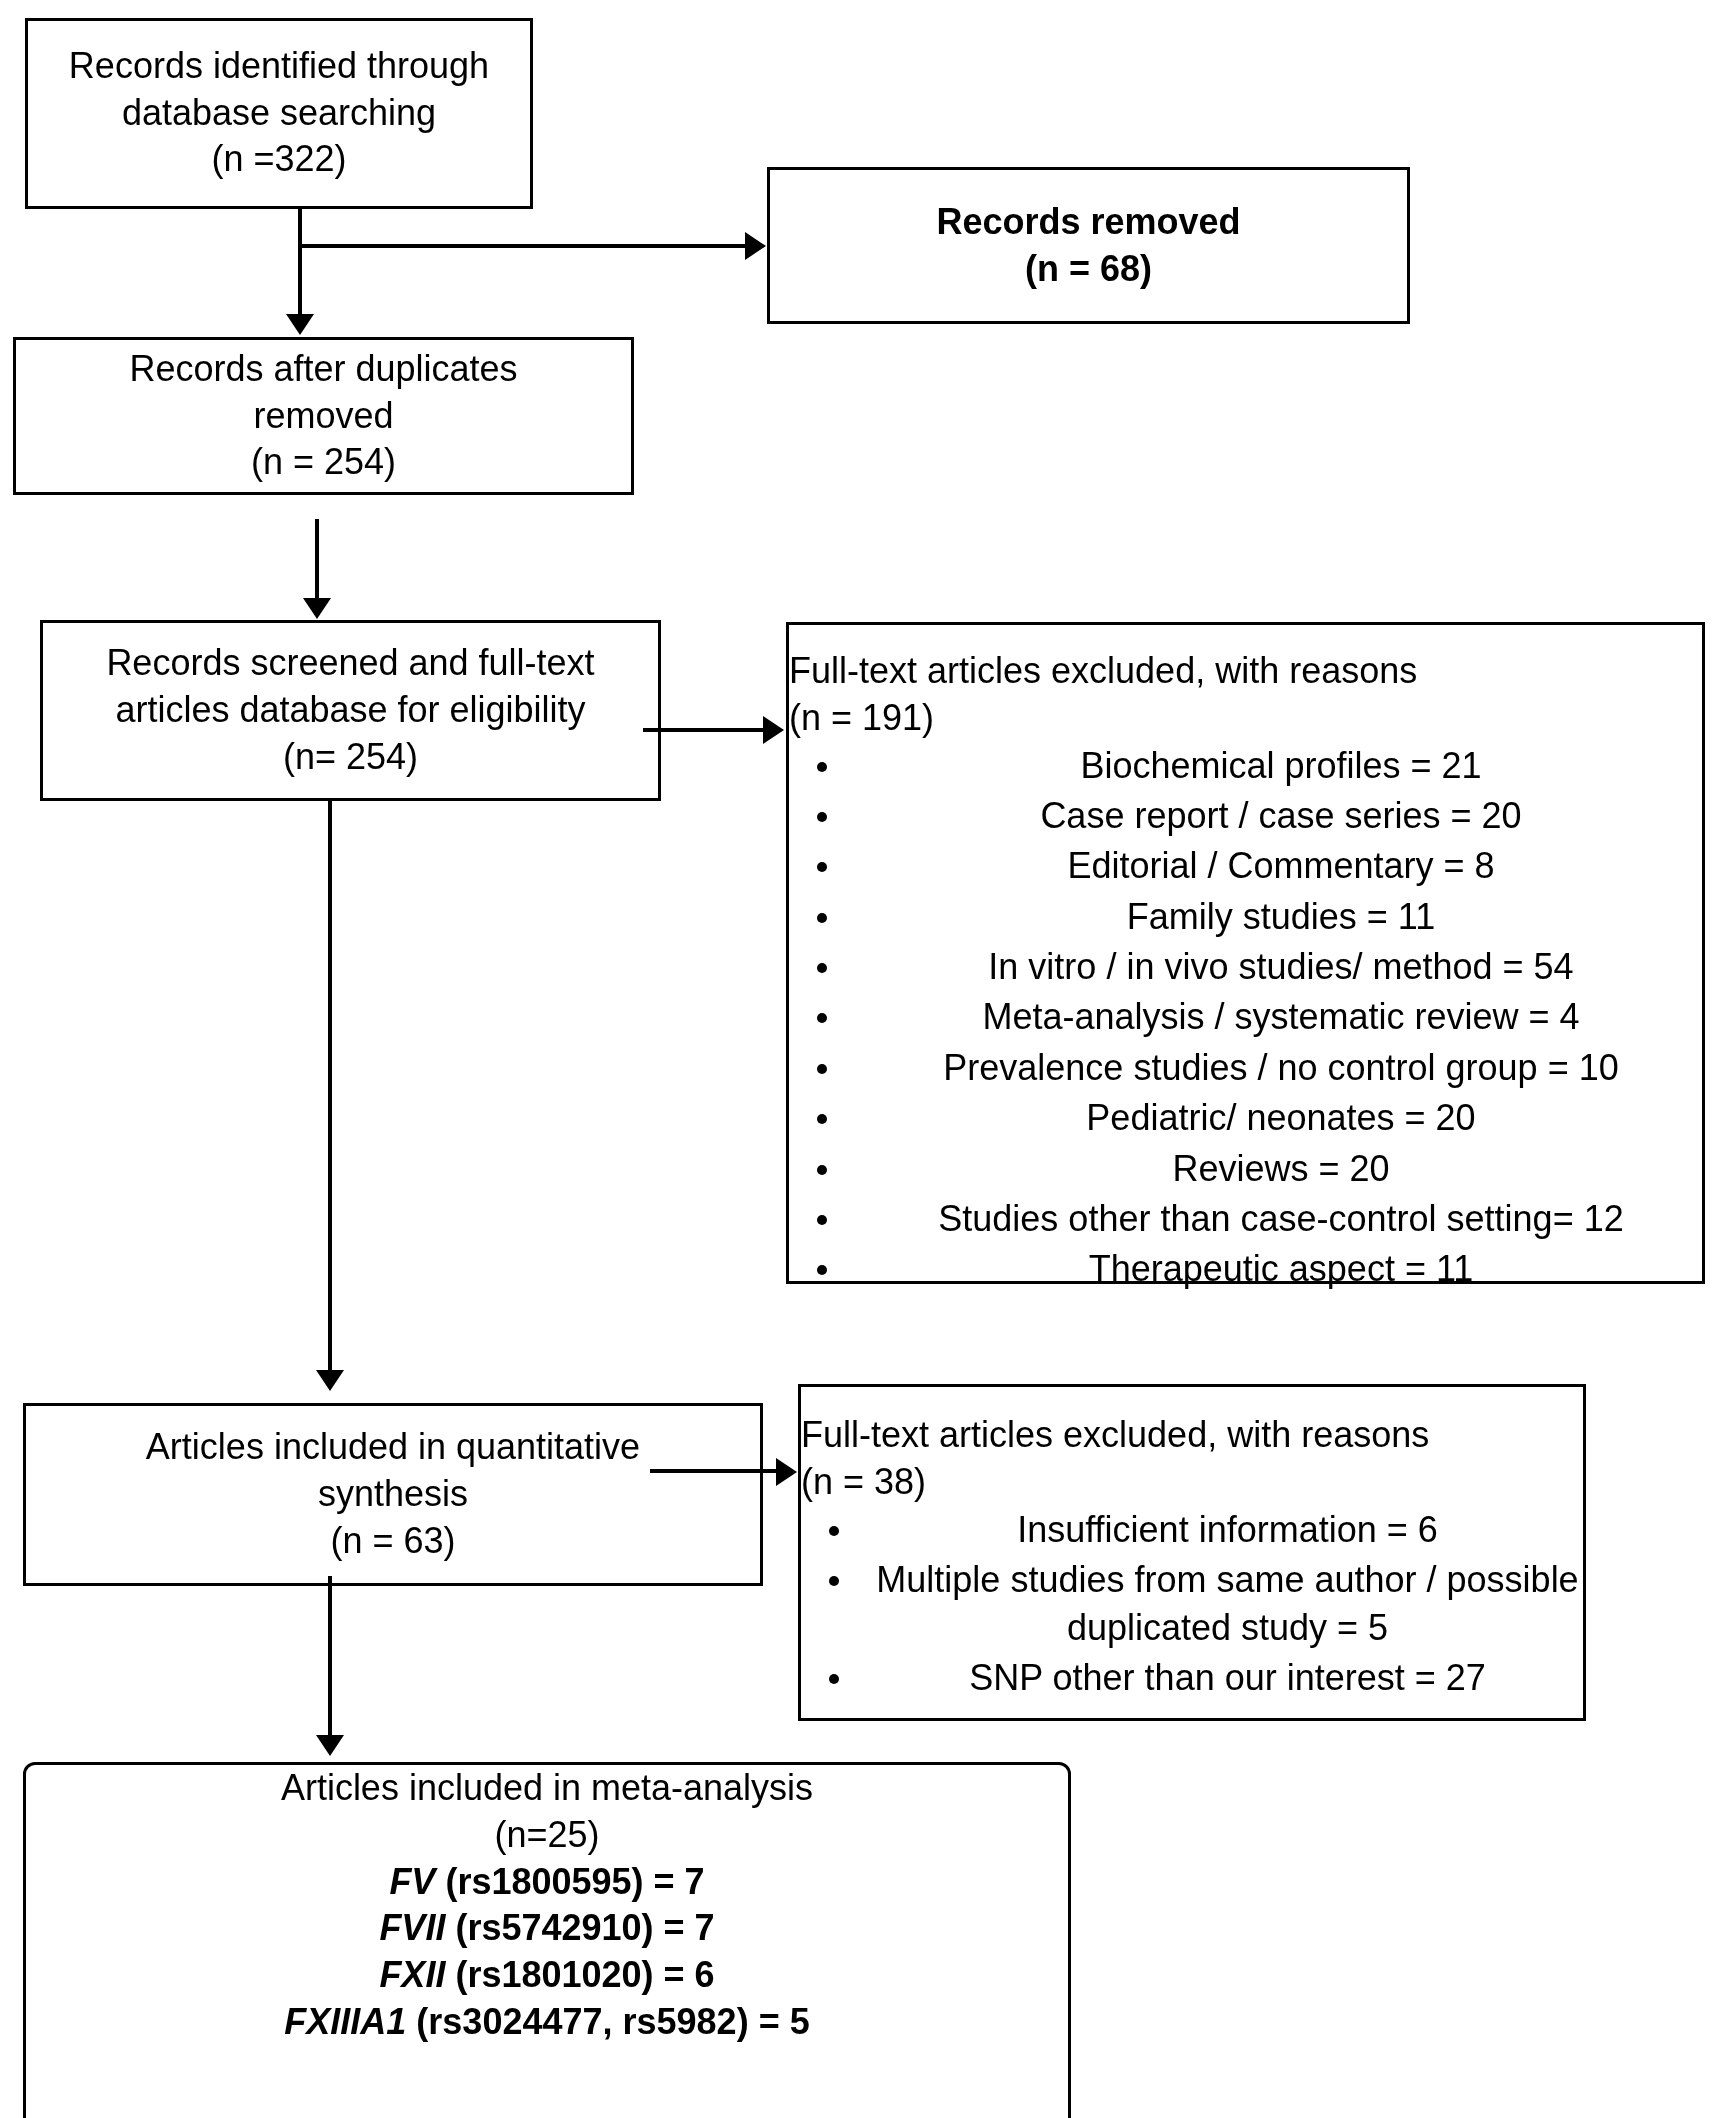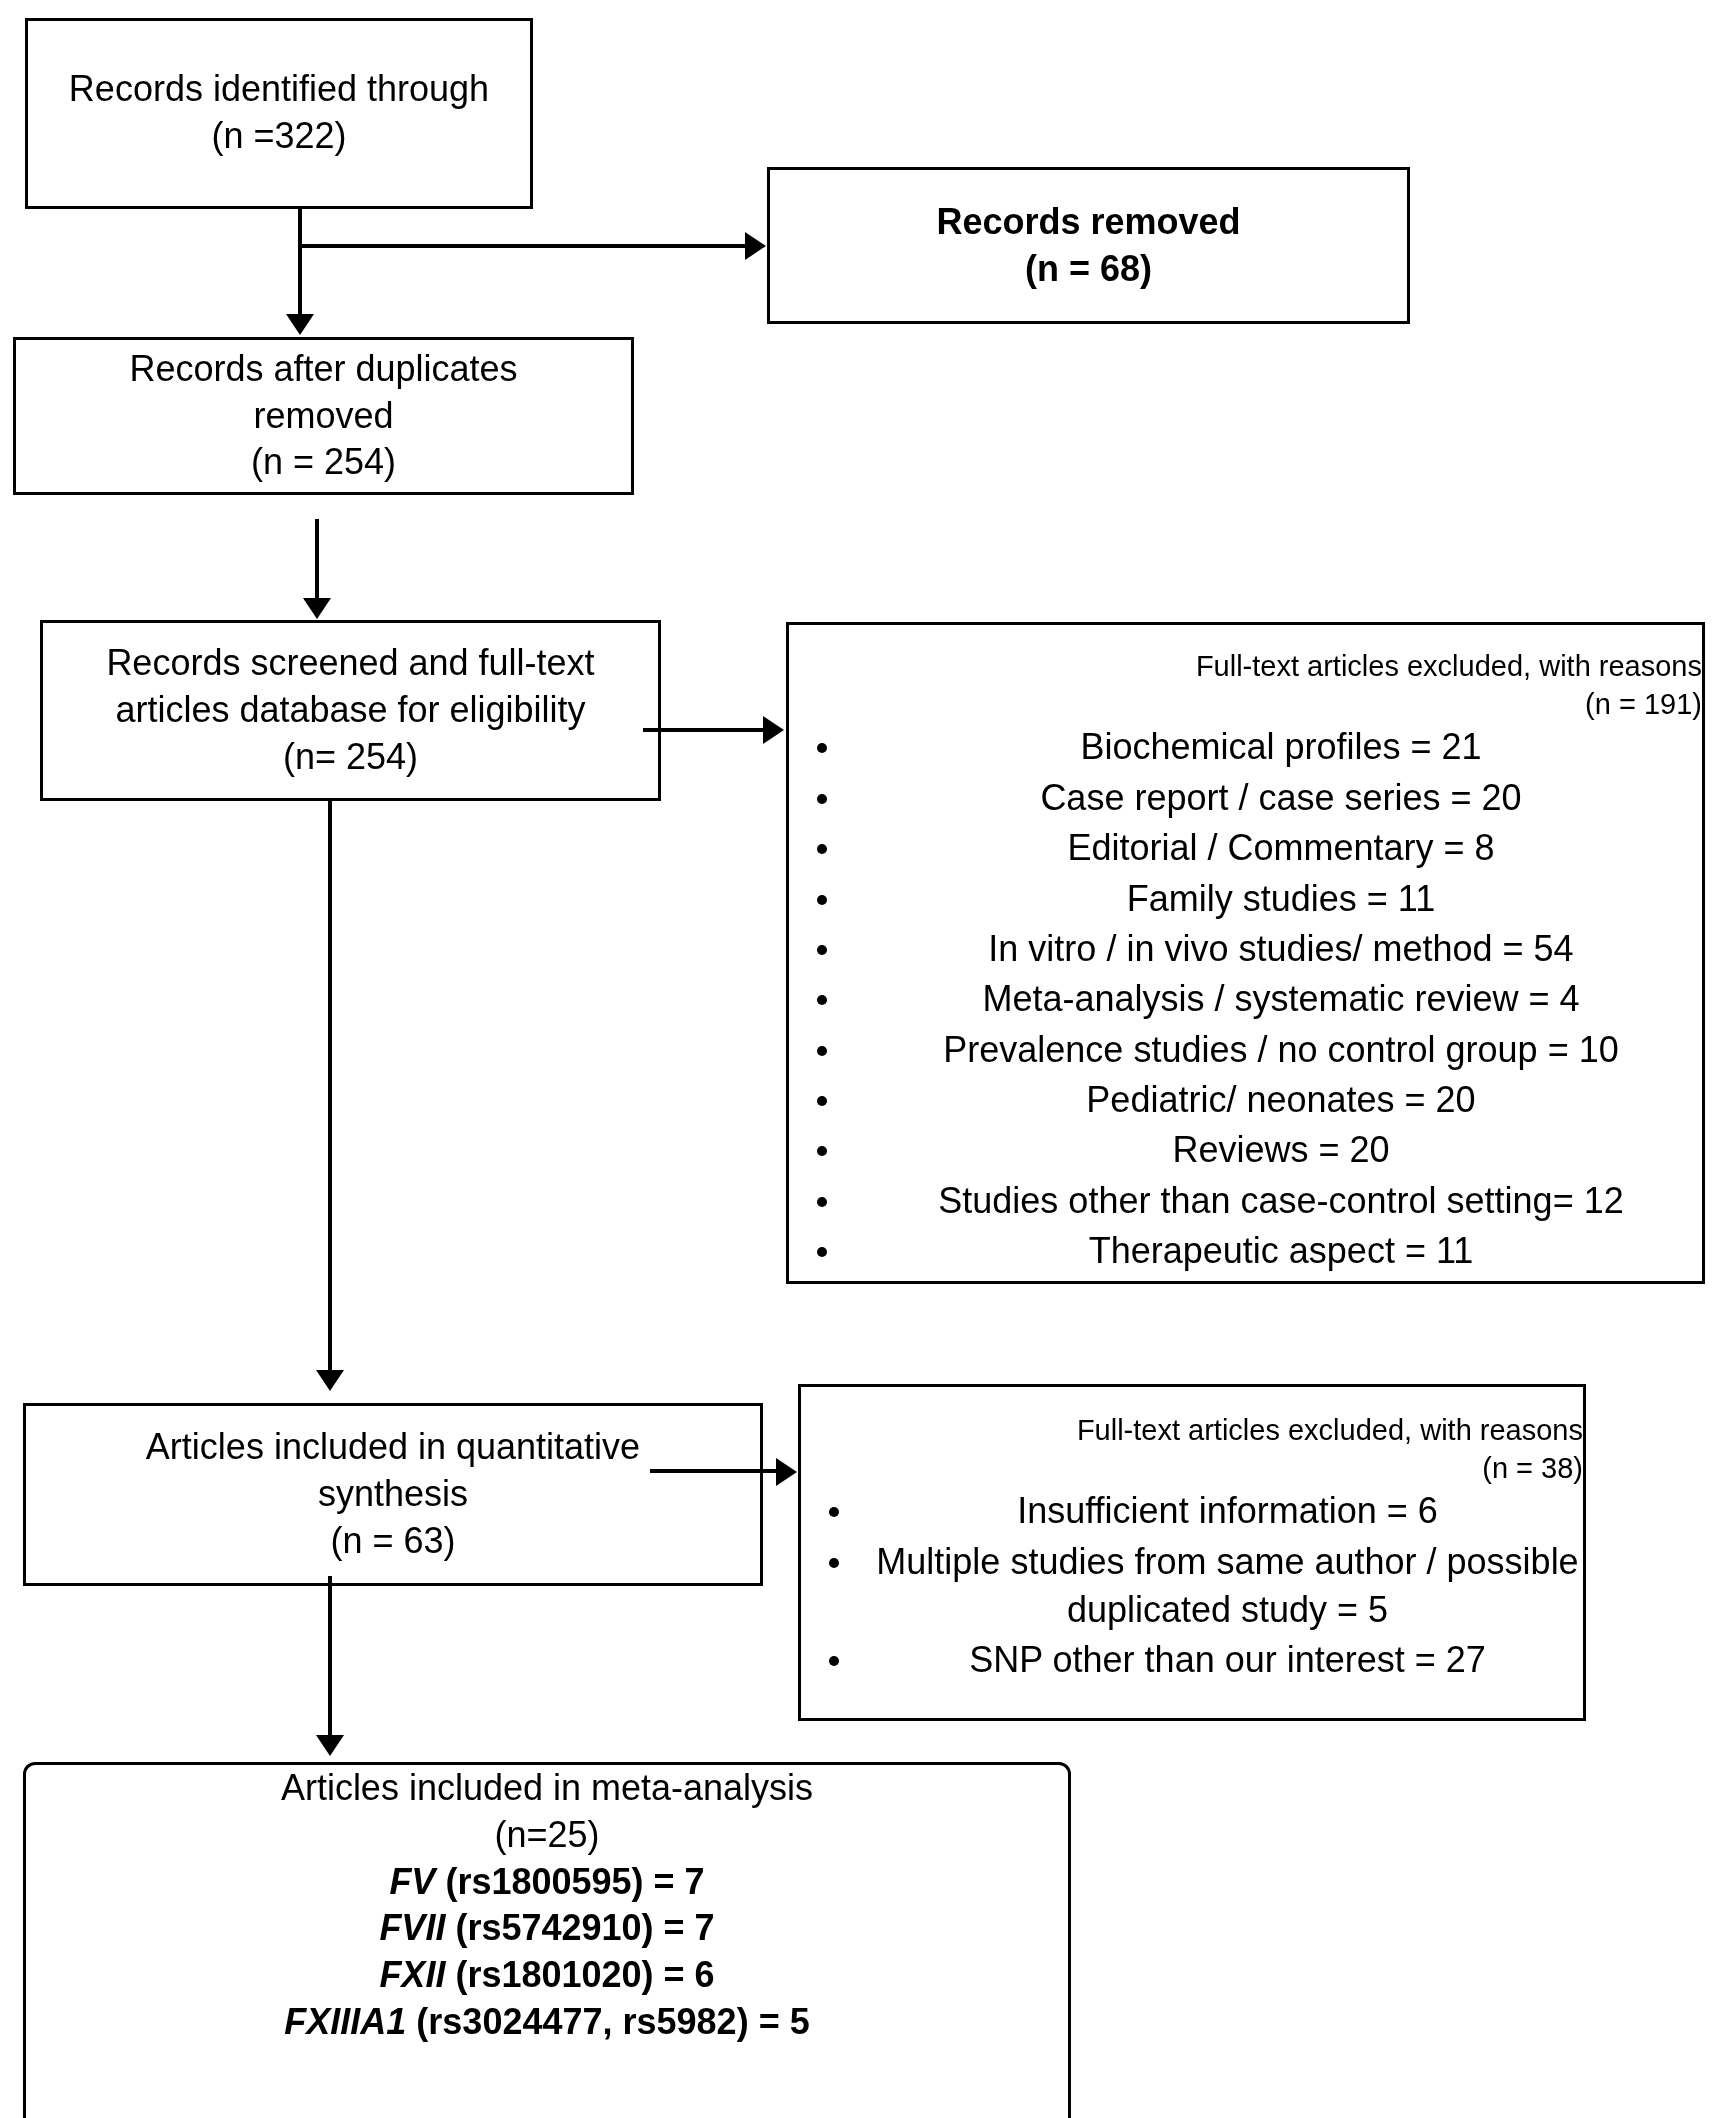--- a/index.html
+++ b/index.html
@@ -39,22 +39,22 @@
     justify-content: flex-start;
   }
   .fbox .line {
     display: block;
     white-space: nowrap;
   }
 
   
   .reason-head {
     width: 100%;
-    text-align: right;
-    font-size: 29px;
+    text-align: left;
+    font-size: 36px;
     line-height: 1.30;
   }
 
   
   ul.reasons {
     margin: 0;
     padding: 0;
     list-style: none;
     width: 100%;
     box-sizing: border-box;
@@ -117,20 +117,21 @@
     font-weight: bold;
   }
 </style>
 </head>
 <body>
 
 <div id="canvas">
 
   <div class="fbox" style="left:25px; top:17.6px; width:508px; height:191px;">
     <span class="line">Records identified through</span>
+    <span class="line">database searching</span>
     <span class="line">(n =322)</span>
   </div>
 
   <div class="vline" style="left:298px; top:208px; width:3.8px; height:107px;"></div>
   <div class="arrow-down" style="left:286px; top:314px;"></div>
 
   <div class="hline" style="left:298px; top:244px; width:448px; height:3.8px;"></div>
   <div class="arrow-right" style="left:745px; top:232px;"></div>
 
   <div class="fbox" style="left:767px; top:167px; width:643px; height:157px;font-weight:bold;">

